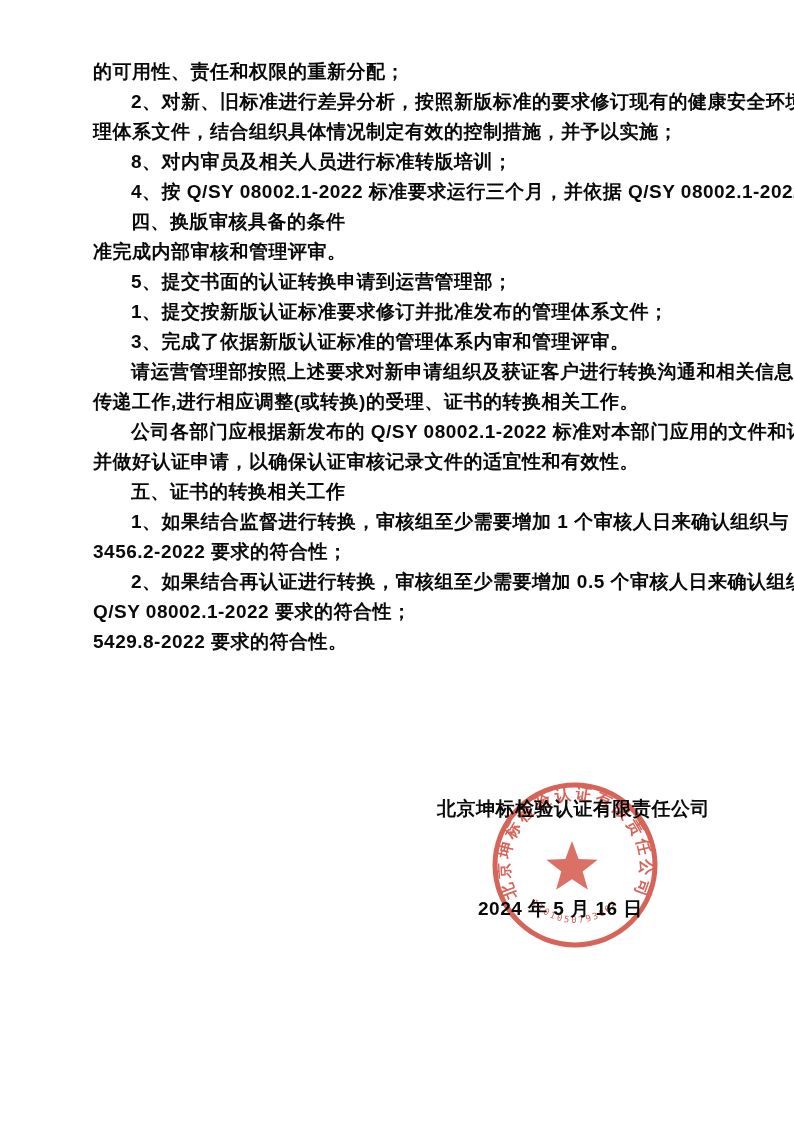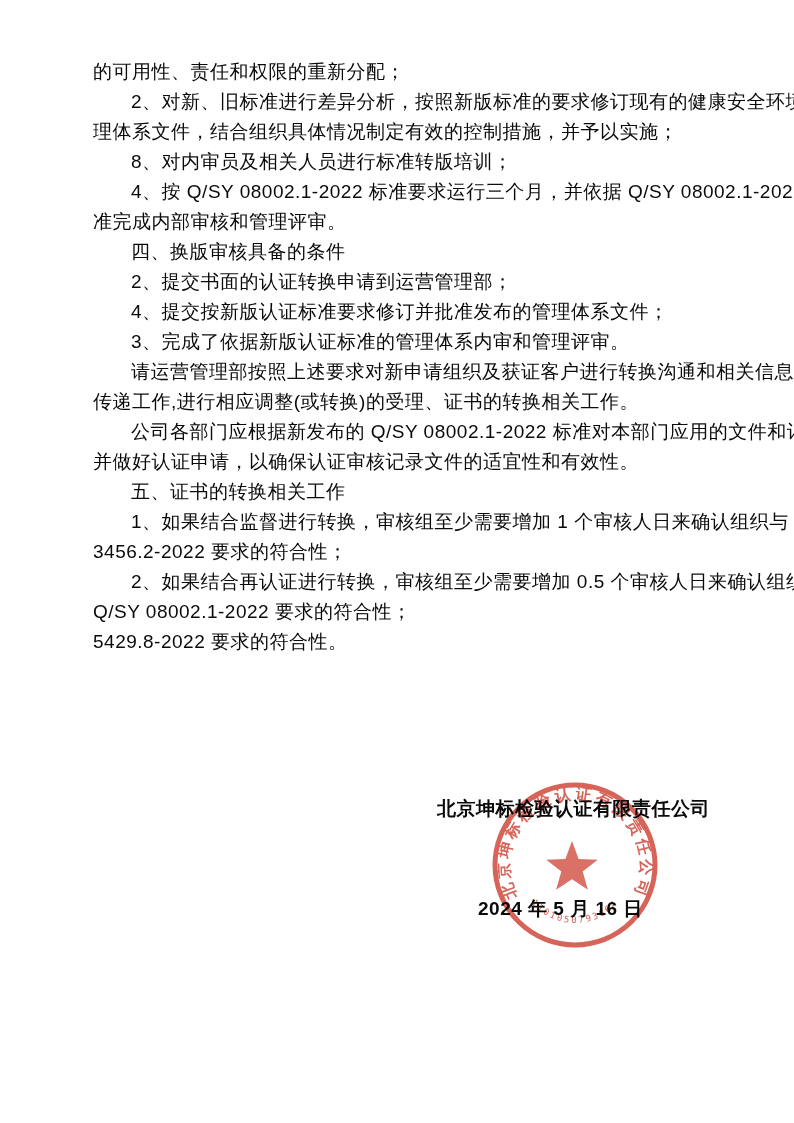--- a/index.html
+++ b/index.html
@@ -15,21 +15,21 @@
     overflow: hidden;
     color: #000;
   }
   .body-text {
     position: absolute;
     left: 93px;
     top: 57px;
     width: 610px;
     font-size: 19px;
     line-height: 30px;
-    font-weight: 400;
+    font-weight: 700;
     letter-spacing: 0.5px;
     color: #0a0a0a;
   }
   .line { height: 30px; white-space: nowrap; }
   .line.indent { padding-left: 38px; }
   .sig-company {
     position: absolute;
     left: 437px;
     top: 796px;
     font-size: 19px;
@@ -81,24 +81,24 @@
 <body>
 
 <div class="page">
 
   <div class="body-text">
       <div class="line">的可用性、责任和权限的重新分配；</div>
       <div class="line indent">2、对新、旧标准进行差异分析，按照新版标准的要求修订现有的健康安全环境管</div>
       <div class="line">理体系文件，结合组织具体情况制定有效的控制措施，并予以实施；</div>
       <div class="line indent">8、对内审员及相关人员进行标准转版培训；</div>
       <div class="line indent">4、按 Q/SY 08002.1-2022 标准要求运行三个月，并依据 Q/SY 08002.1-2022 标</div>
+      <div class="line indent">四、换版审核具备的条件</div>
       <div class="line">准完成内部审核和管理评审。</div>
-      <div class="line indent">四、换版审核具备的条件</div>
-      <div class="line indent">2、提交书面的认证转换申请到运营管理部；</div>
-      <div class="line indent">4、提交按新版认证标准要求修订并批准发布的管理体系文件；</div>
+      <div class="line indent">5、提交书面的认证转换申请到运营管理部；</div>
+      <div class="line indent">1、提交按新版认证标准要求修订并批准发布的管理体系文件；</div>
       <div class="line indent">3、完成了依据新版认证标准的管理体系内审和管理评审。</div>
       <div class="line indent">请运营管理部按照上述要求对新申请组织及获证客户进行转换沟通和相关信息的</div>
       <div class="line">传递工作,进行相应调整(或转换)的受理、证书的转换相关工作。</div>
       <div class="line indent">公司各部门应根据新发布的 Q/SY 08002.1-2022 标准对本部门应用的文件和记录</div>
       <div class="line">并做好认证申请，以确保认证审核记录文件的适宜性和有效性。</div>
       <div class="line indent">五、证书的转换相关工作</div>
       <div class="line indent">1、如果结合监督进行转换，审核组至少需要增加 1 个审核人日来确认组织与 Q/SY</div>
       <div class="line">3456.2-2022 要求的符合性；</div>
       <div class="line indent">2、如果结合再认证进行转换，审核组至少需要增加 0.5 个审核人日来确认组织与</div>
       <div class="line">Q/SY 08002.1-2022 要求的符合性；</div>

